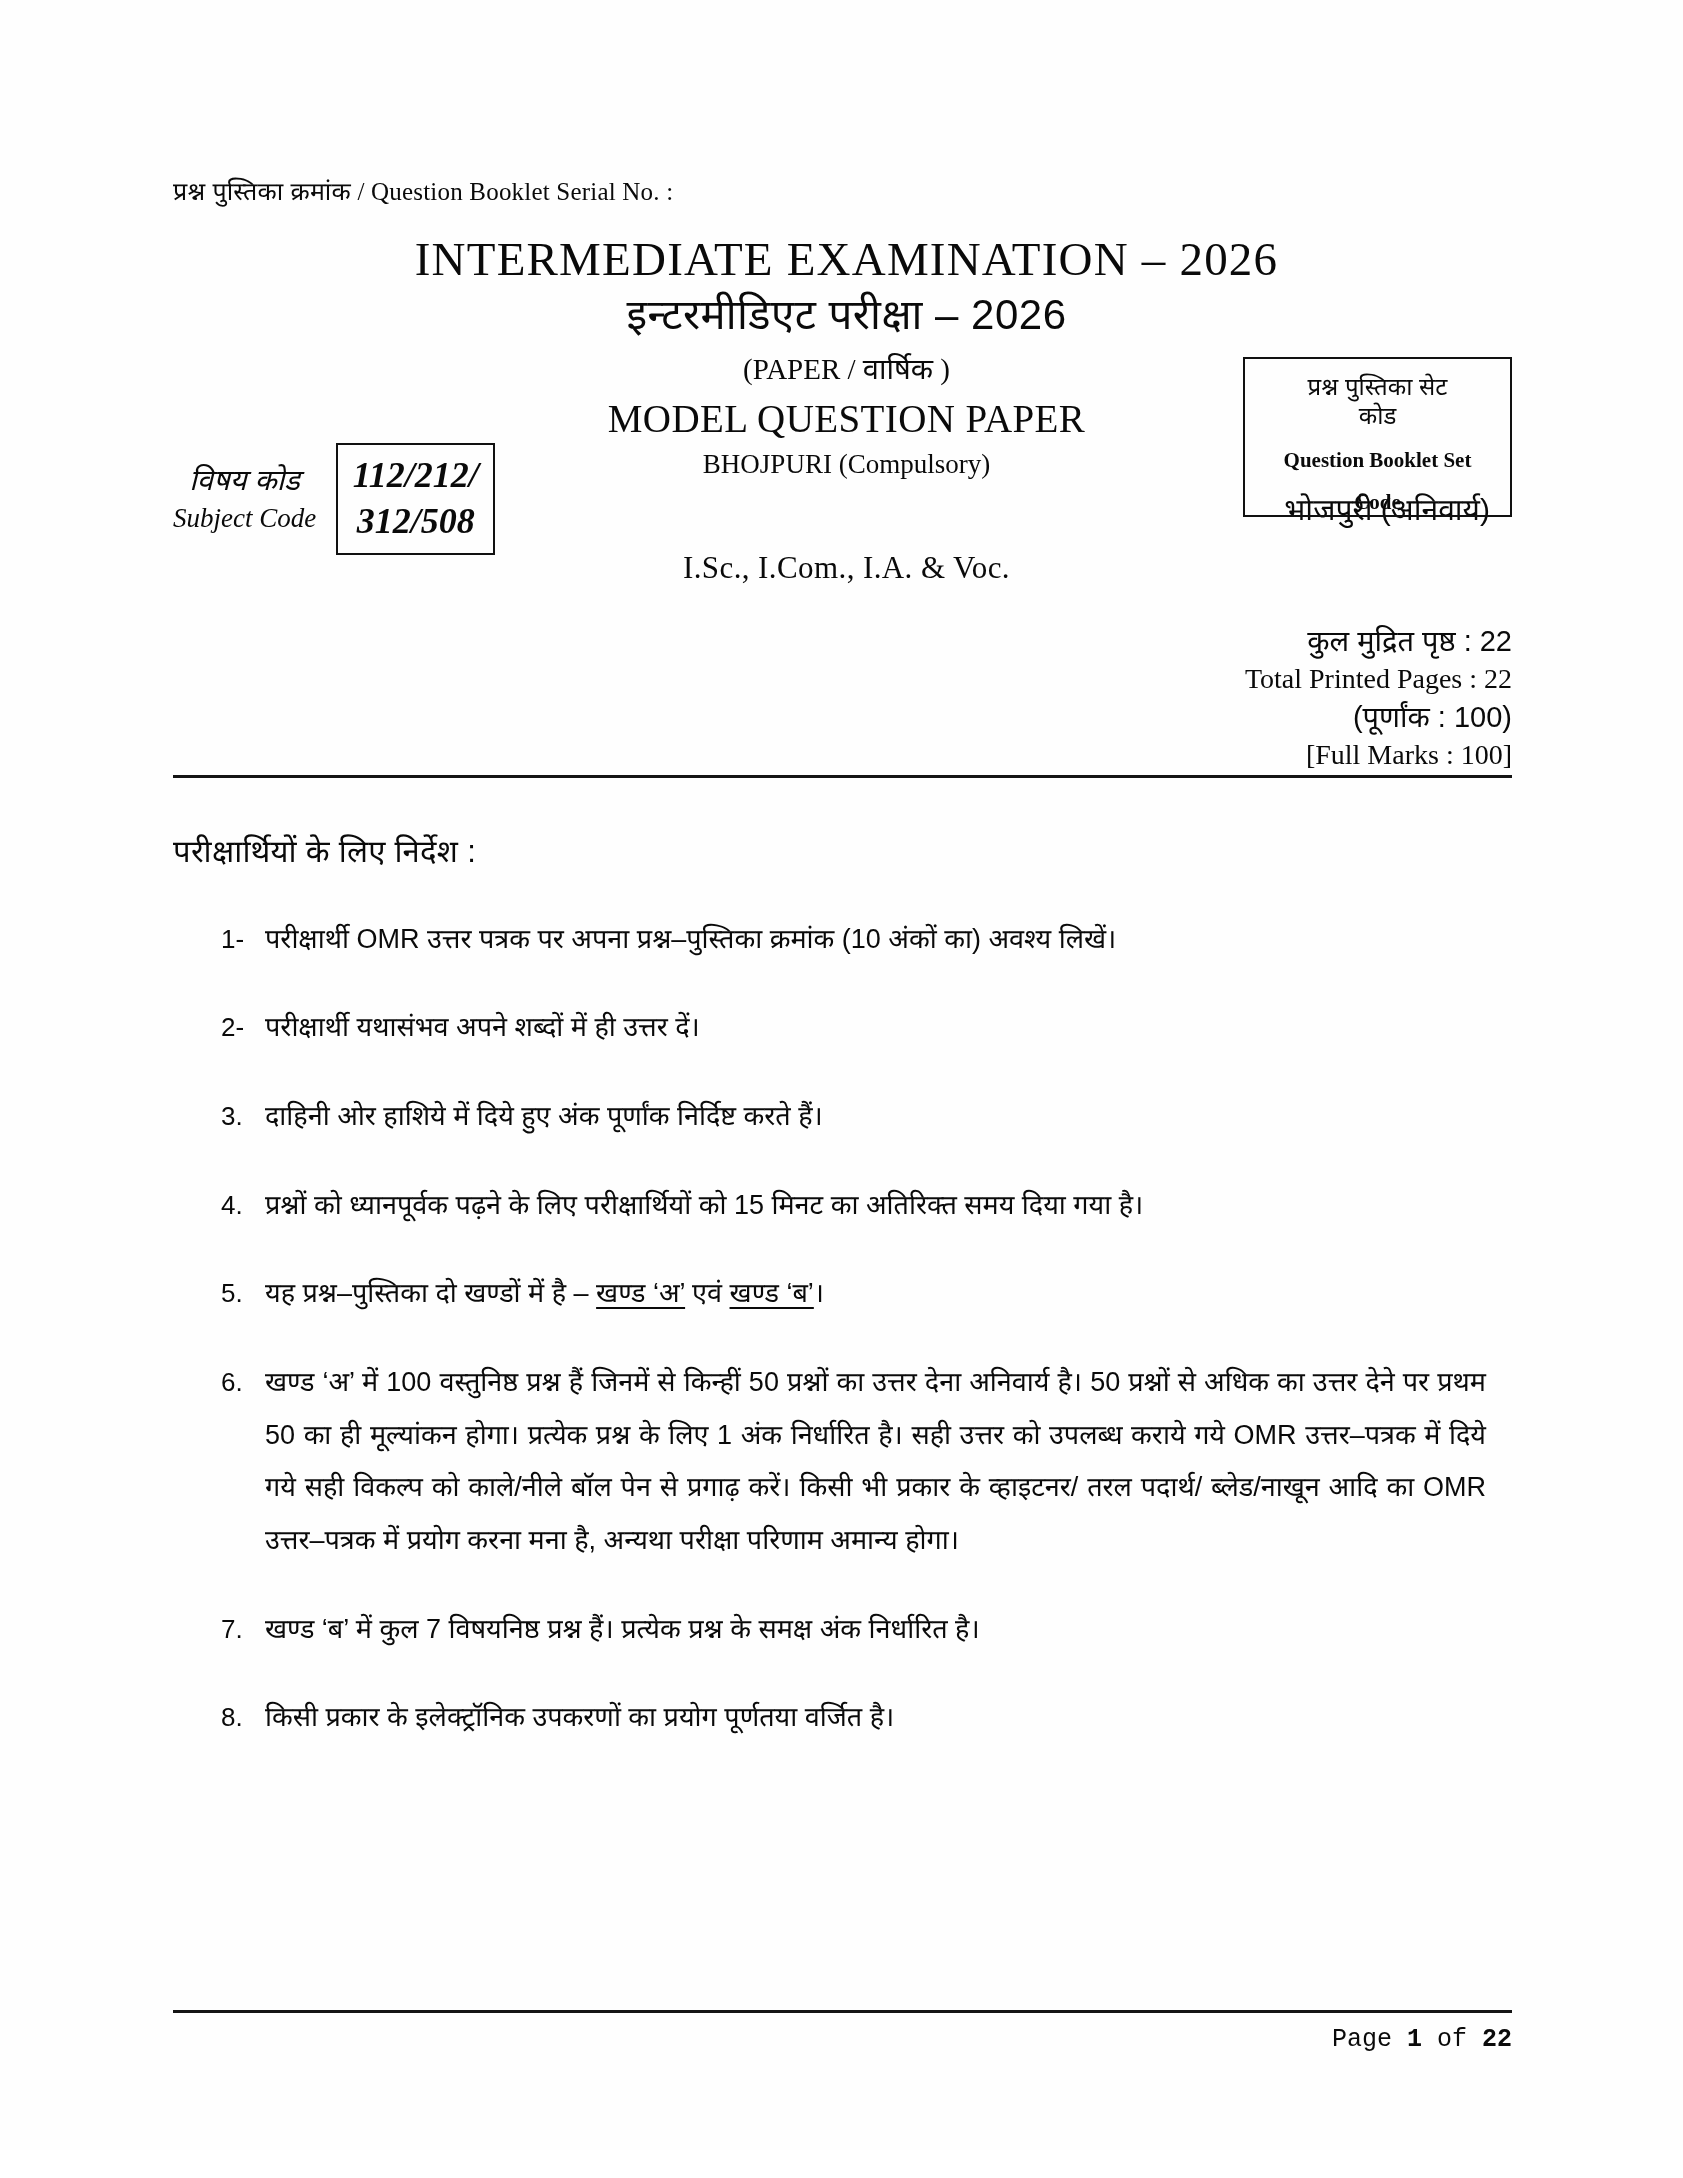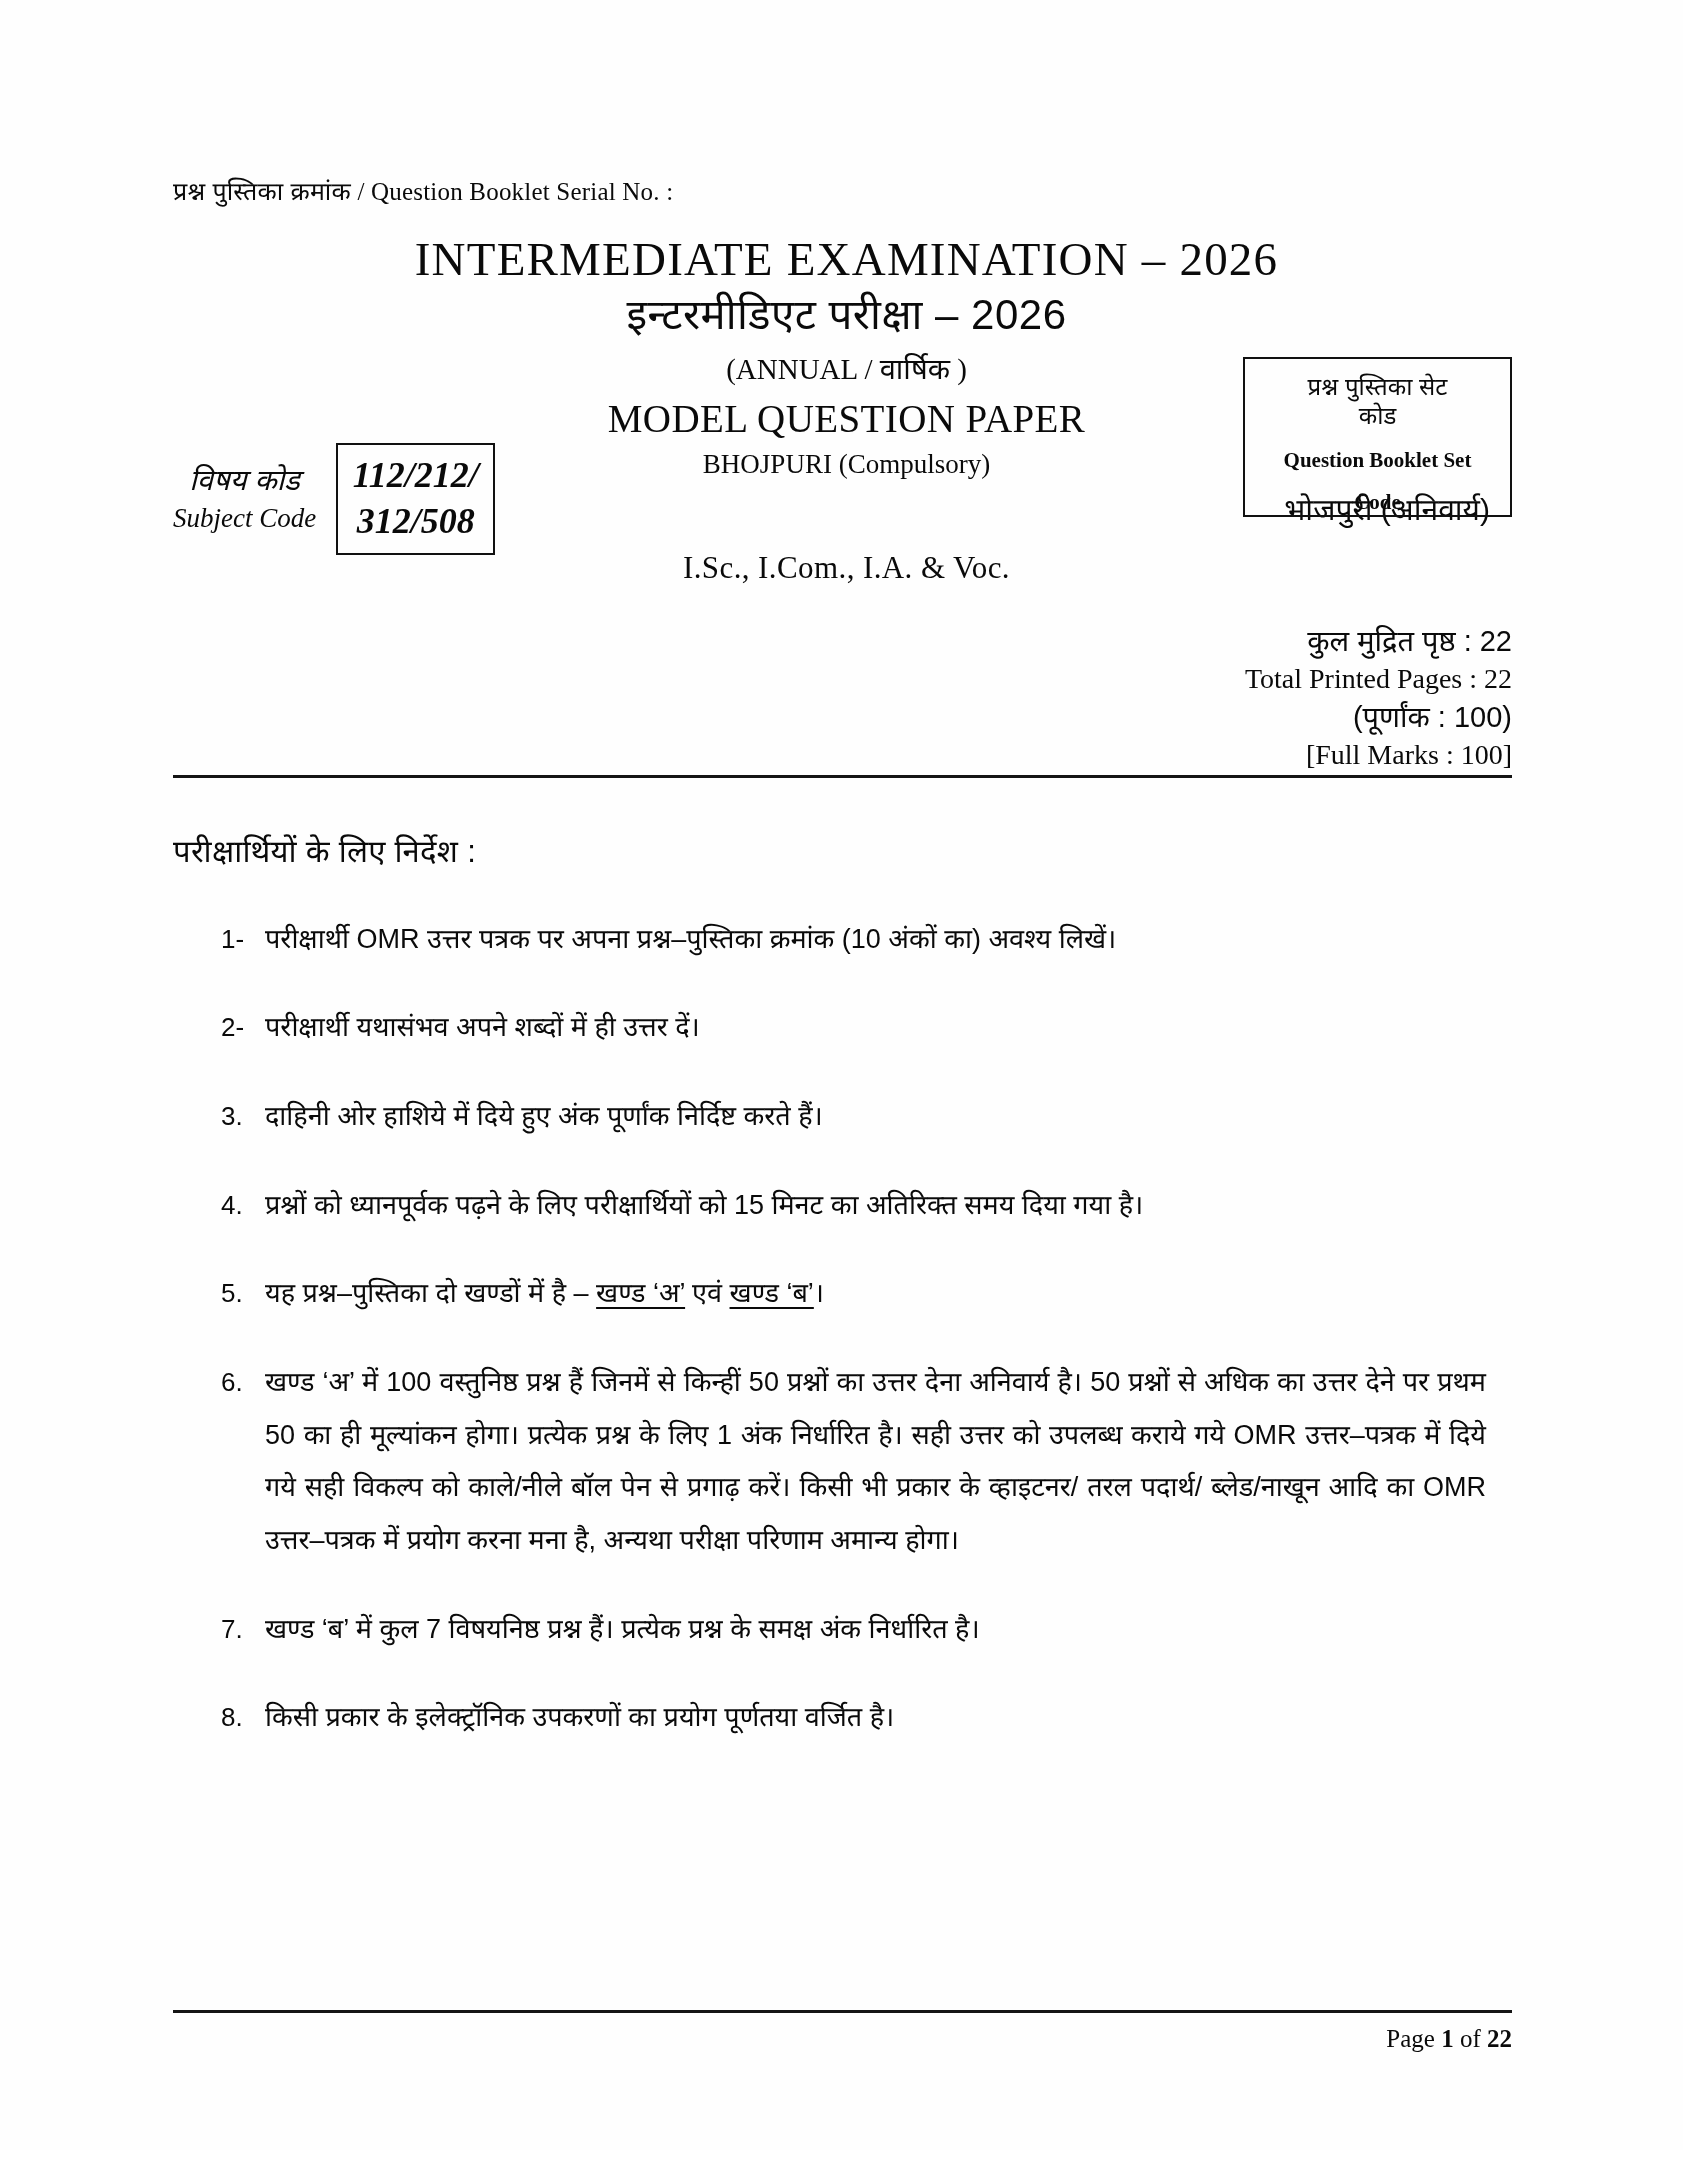--- a/index.html
+++ b/index.html
@@ -191,21 +191,21 @@
     width: 1317px;
   }
   hr.footer-rule {
     border: none;
     border-top: 3.5px solid #141414;
     margin: 0 -22px 0 0;
     width: calc(100% + 22px);
   }
   .page-num {
     text-align: right;
-    font-family: Liberation Serif, serif;
+    font-family: Liberation Mono, monospace;
     font-size: 25px;
     margin-top: 12px;
     padding-right: -22px;
     margin-right: -22px;
   }
   .page-num b { font-weight: bold; }
 </style>
 </head>
 <body>
 
@@ -214,21 +214,21 @@
   <div class="content">
 
     <div class="serial-line">
       <span class="dev">प्रश्न पुस्तिका क्रमांक</span><span> / </span><span>Question Booklet Serial No. :</span>
     </div>
 
     <div class="title-block">
 
       <div class="main-title">INTERMEDIATE EXAMINATION – 2026</div>
       <div class="main-title-hi dev">इन्टरमीडिएट परीक्षा – 2026</div>
-      <div class="annual-line">(ANNUAL / वार्षिक )</div>
+      <div class="annual-line">(PAPER / वार्षिक )</div>
       <div class="mqp-line">MODEL QUESTION PAPER</div>
       <div class="subj-en">BHOJPURI (Compulsory)</div>
       <div class="subj-hi dev">भोजपुरी (अनिवार्य)</div>
       <div class="streams">I.Sc., I.Com., I.A. &amp; Voc.</div>
 
       <div class="subject-code">
         <div class="sc-labels">
           <div class="sc-hi dev">विषय कोड</div>
           <div class="sc-en">Subject Code</div>
         </div>

